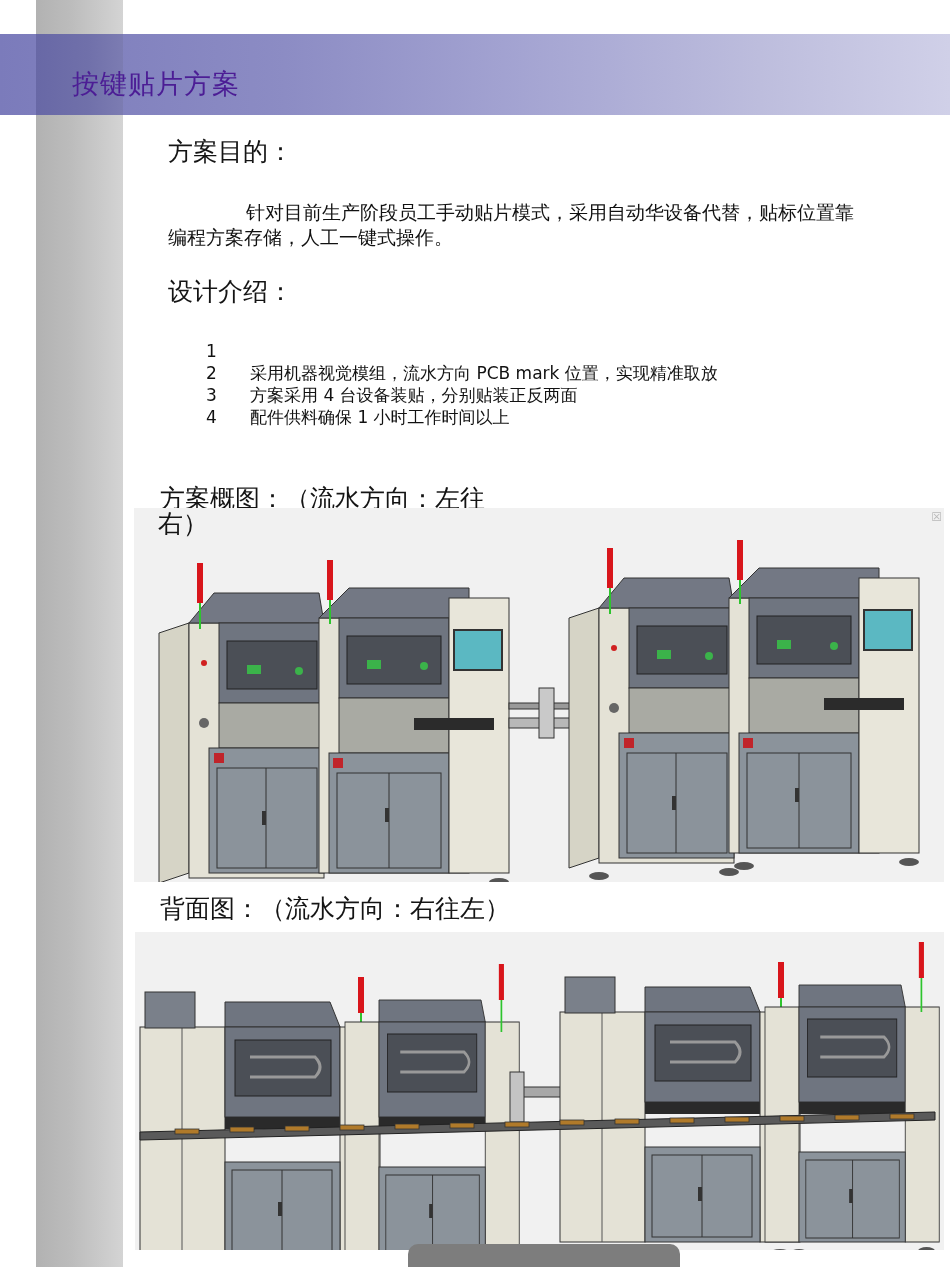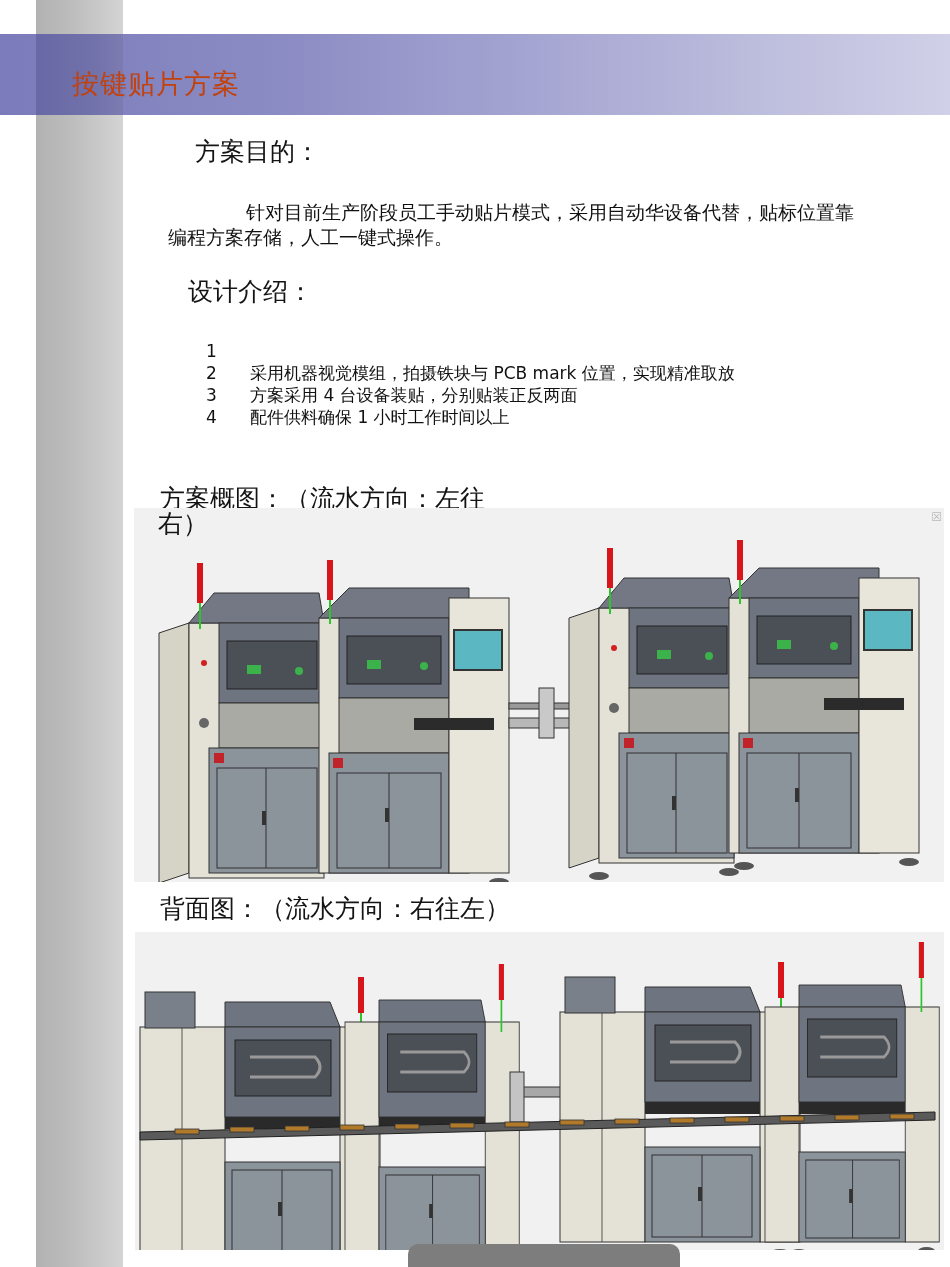--- a/index.html
+++ b/index.html
@@ -16,21 +16,21 @@
   .header-band {
     position: absolute; left: 0; top: 34px; width: 950px; height: 81px;
     background: linear-gradient(to right, #7b7bbb 0%, #8c8cc4 30%, #a4a4d2 55%, #bdbddd 80%, #d0d0e8 100%);
   }
   .header-band .overlap {
     position: absolute; left: 36px; top: 0; width: 87px; height: 81px;
     background: linear-gradient(to right, #6868a6, #7070aa 60%, #7c7cb2);
   }
   .page-title {
     position: absolute; left: 72px; top: 64px;
-    font-size: 27px; line-height: 40px; color: #c2410c; letter-spacing: 1px;
+    font-size: 27px; line-height: 40px; color: #4c1d95; letter-spacing: 1px;
     font-family: "DejaVu Serif", "Liberation Serif", serif;
   }
   .h-section {
     position: absolute; font-size: 25px; line-height: 32px; color: #141414;
     font-family: "DejaVu Serif", "Liberation Serif", serif;
   }
   .para {
     position: absolute; left: 168px; top: 200px; width: 700px;
     font-size: 19px; line-height: 25px; color: #111;
     font-family: "DejaVu Sans", "Liberation Sans", sans-serif;
@@ -65,33 +65,33 @@
 </head>
 <body>
 
 <div class="side-bar"></div>
 
 <div class="header-band">
   <div class="overlap"></div>
 </div>
 <div class="page-title">按键贴片方案</div>
 
-<div class="h-section" style="left:168px; top:136px;margin-left:27px;">方案目的：</div>
+<div class="h-section" style="left:168px; top:136px;">方案目的：</div>
 
 <div class="para"><span class="indent"></span><span>针对目前生产阶段员工手动贴片模式，采用自动华设备代替，贴标位置靠编程方案存储，人工一键式操作。</span></div>
 
-<div class="h-section" style="left:168px; top:276px;margin-left:20px;">设计介绍：</div>
+<div class="h-section" style="left:168px; top:276px;">设计介绍：</div>
 
 <div class="list">
   <div class="row">
     <span class="num">1</span>
   </div>
   <div class="row">
     <span class="num">2</span>
-    <span>采用机器视觉模组，拍摄铁块与 PCB mark 位置，实现精准取放</span>
+    <span>采用机器视觉模组，流水方向 PCB mark 位置，实现精准取放</span>
   </div>
   <div class="row">
     <span class="num">3</span>
     <span>方案采用 4 台设备装贴，分别贴装正反两面</span>
   </div>
   <div class="row">
     <span class="num">4</span>
     <span>配件供料确保 1 小时工作时间以上</span>
   </div>
 </div>

